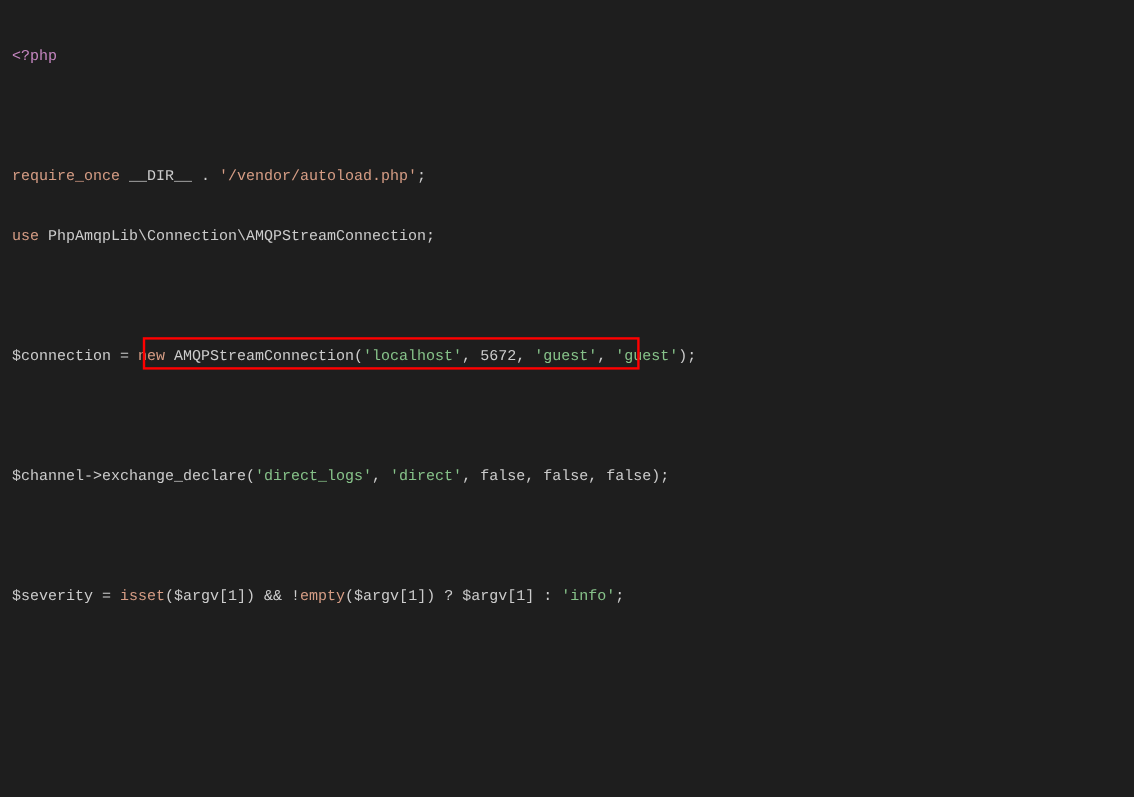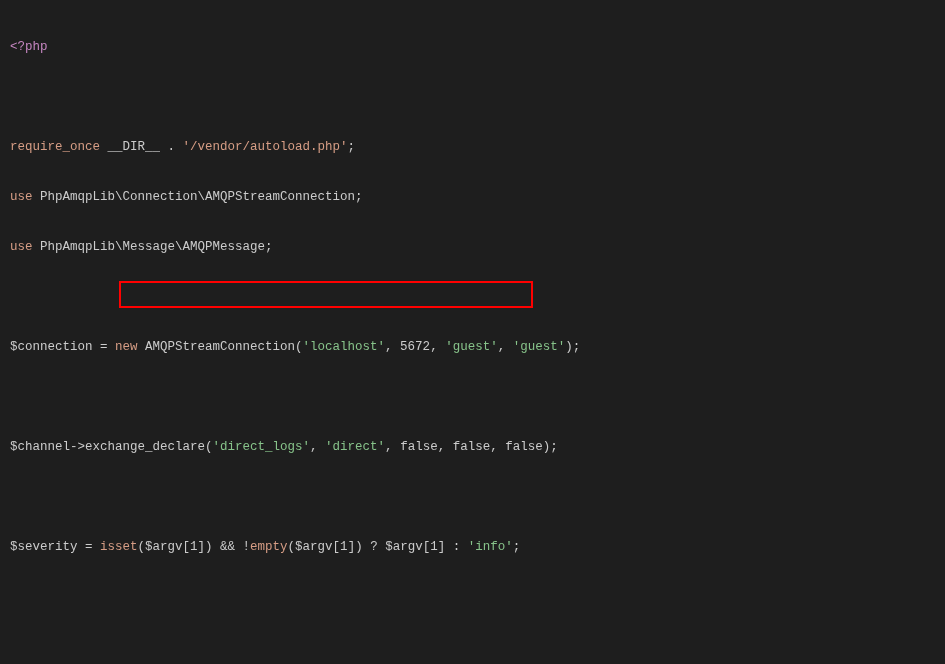--- a/index.html
+++ b/index.html
@@ -34,21 +34,20 @@
     }
   </style>
 </head>
 <body>
 
 <div class="code-container">
 <span class="line"><span class="c-purple">&lt;?php</span></span>
 <span class="line"></span>
 <span class="line"><span class="c-orange">require_once</span><span class="c-white"> __DIR__ </span><span class="c-white">. </span><span class="c-orange">'/vendor/autoload.php'</span><span class="c-white">;</span></span>
 <span class="line"><span class="c-orange">use</span><span class="c-white"> PhpAmqpLib\Connection\AMQPStreamConnection;</span></span>
-<span class="line"><span class="c-orange">use</span><span class="c-white"> PhpAmqpLib\Message\AMQPMessage;</span></span>
 <span class="line"></span>
 <span class="line"><span class="c-white">$connection = </span><span class="c-orange">new</span><span class="c-white"> AMQPStreamConnection(</span><span class="c-green">'localhost'</span><span class="c-white">, </span><span class="c-white">5672</span><span class="c-white">, </span><span class="c-green">'guest'</span><span class="c-white">, </span><span class="c-green">'guest'</span><span class="c-white">);</span></span>
 <span class="line"></span>
 <span class="line"><span class="c-white">$channel-&gt;exchange_declare(</span><span class="c-green">'direct_logs'</span><span class="c-white">, </span><span class="c-green">'direct'</span><span class="c-white">, </span><span class="c-white">false</span><span class="c-white">, </span><span class="c-white">false</span><span class="c-white">, </span><span class="c-white">false</span><span class="c-white">);</span></span>
 <span class="line"></span>
 <span class="line"><span class="c-white">$severity = </span><span class="c-orange">isset</span><span class="c-white">($argv[</span><span class="c-white">1</span><span class="c-white">]) &amp;&amp; !</span><span class="c-orange">empty</span><span class="c-white">($argv[</span><span class="c-white">1</span><span class="c-white">]) ? $argv[</span><span class="c-white">1</span><span class="c-white">] : </span><span class="c-green">'info'</span><span class="c-white">;</span></span>
 <span class="line"></span>
 
 
 

